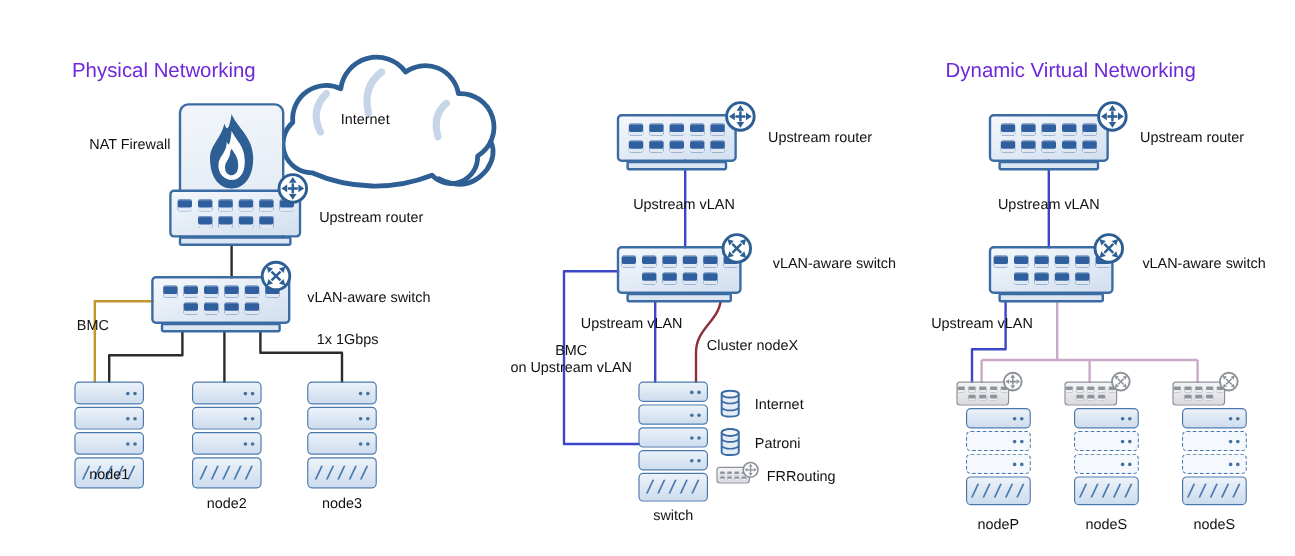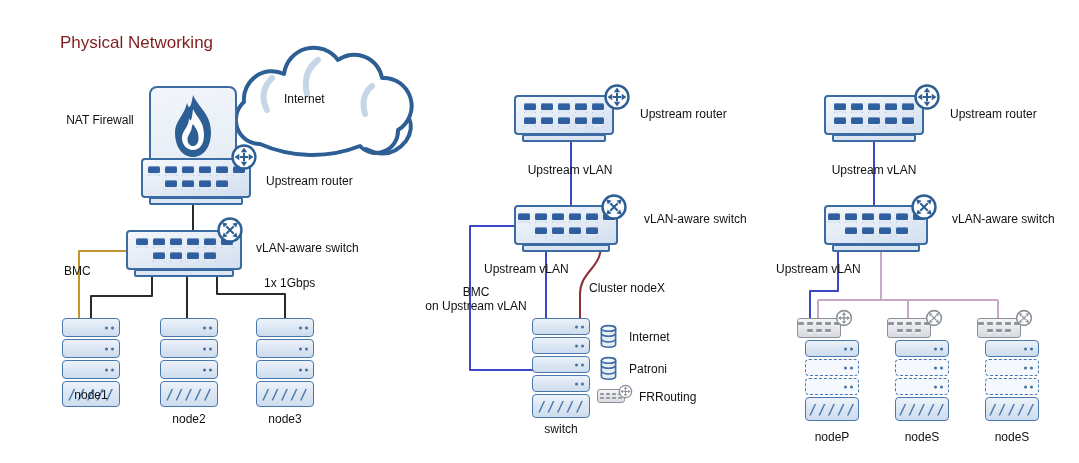--- a/index.html
+++ b/index.html
@@ -1,23 +1,23 @@
 <!DOCTYPE html>
 <html><head>
 <meta charset="utf-8">
 <style>
   html,body{margin:0;padding:0;background:#fff;}
   .stage{position:relative;width:1079px;height:463px;background:#fff;overflow:hidden;
          font-family:"Liberation Sans",sans-serif;color:#111;}
   .abs{position:absolute;}
-  .title{position:absolute;font-size:17px;color:#7f1d1d;white-space:nowrap;z-index:6;}
+  .title{position:absolute;font-size:17px;color:#6d28d9;white-space:nowrap;z-index:6;margin-top:16px;}
   .lbl{position:absolute;font-size:12px;color:#111;white-space:nowrap;z-index:6;}
   .lbl.multi{white-space:pre-line;}
   .lbl.center{text-align:center;}
-  .lbl.right{text-align:center;}
+  .lbl.right{text-align:right;}
 
   
   svg.wires{position:absolute;left:0;top:0;z-index:1;}
   .w-black{stroke:#2b2b2b;}
   .w-orange{stroke:#c2952f;}
   .w-blue{stroke:#3c46c8;}
   .w-red{stroke:#8e3039;}
   .w-pink{stroke:#c9a9c6;stroke-width:2.6;}
   svg.wires path{fill:none;stroke-width:2;stroke-linejoin:round;}
 
@@ -100,20 +100,21 @@
     <path class="w-blue" d="M546,246 V322"></path>
     <path class="w-blue" d="M517,226 H470 V370 H535"></path>
     <path class="w-red" d="M601,246 C601,268 580,272 580,294 V322"></path>
 
     <path class="w-blue" d="M874,132 V208"></path>
     <path class="w-blue" d="M838,246 V291 H810 V320"></path>
     <path class="w-pink" d="M881,246 V300 M818,300 H998 M818,300 V320 M908,300 V320 M998,300 V320"></path>
   </svg>
 
   <div class="title" style="left:60px;top:33px">Physical Networking</div>
+  <div class="title" style="left:788px;top:33px">Dynamic Virtual Networking</div>
 
   <svg class="abs" style="left:220px;top:34px;z-index:1" width="200" height="132" viewBox="0 0 200 132">
     <path d="M40,110 A24,24 0 0 1 24,68 A28,28 0 0 1 64,40 A30,30 0 0 1 118,26 A28,28 0 0 1 162,44
              A28,28 0 0 1 178,96 A22,22 0 0 1 140,112 A130,130 0 0 1 40,110 Z" fill="#fff" stroke="#2e5f94" stroke-width="4" stroke-linejoin="round"></path>
     <path d="M146,115 Q170,127 186,107 Q194,95 189,84" fill="none" stroke="#2e5f94" stroke-width="4" stroke-linecap="round"></path>
     <g fill="none" stroke="#c6d6e8" stroke-width="6" stroke-linecap="round">
       <path d="M52,44 q-14,14 -5,32"></path>
       <path d="M98,26 q-16,12 -11,34"></path>
       <path d="M152,52 q-12,10 -7,28"></path>
     </g>

